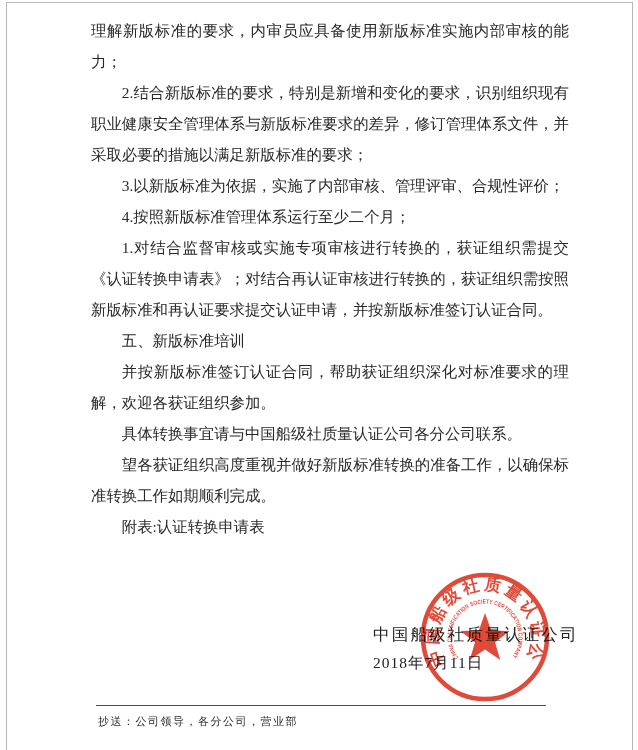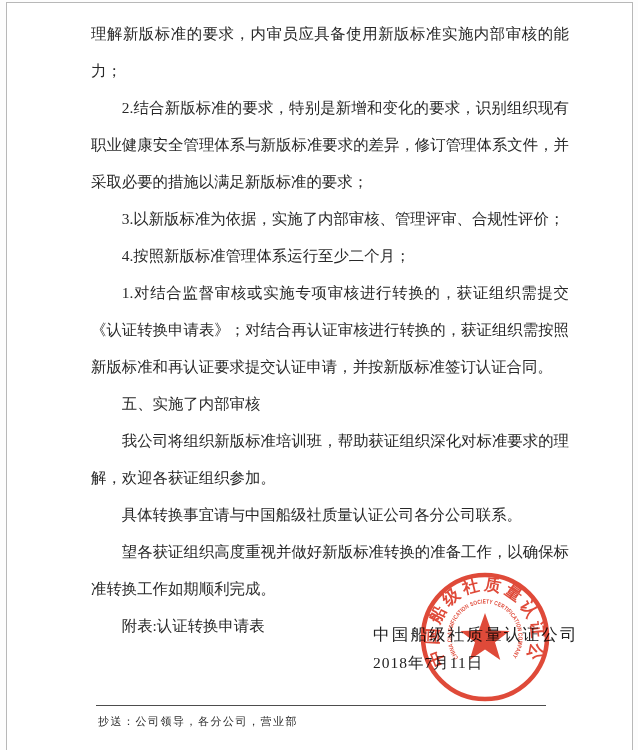--- a/index.html
+++ b/index.html
@@ -15,21 +15,21 @@
     width: 625px; height: 748px;
     background: #ffffff;
     border: 1px solid #b8b8b8;
     border-bottom: none;
   }
   .body-text {
     position: absolute;
     left: 84px; top: 12px;
     width: 478px;
     font-size: 15.4px;
-    line-height: 37px;
+    line-height: 31px;
     color: #282828;
     text-align: justify;
     word-break: break-all;
   }
   .body-text p { margin: 0; }
   .body-text p.indent { text-indent: 2em; }
   .signature-company {
     position: absolute;
     left: 366px; top: 621px;
     width: 202px;
@@ -76,22 +76,22 @@
 <body>
 
 <div class="page">
 
   <div class="body-text">
     <p>理解新版标准的要求，内审员应具备使用新版标准实施内部审核的能力；</p>
     <p class="indent">2.结合新版标准的要求，特别是新增和变化的要求，识别组织现有职业健康安全管理体系与新版标准要求的差异，修订管理体系文件，并采取必要的措施以满足新版标准的要求；</p>
     <p class="indent">3.以新版标准为依据，实施了内部审核、管理评审、合规性评价；</p>
     <p class="indent">4.按照新版标准管理体系运行至少二个月；</p>
     <p class="indent">1.对结合监督审核或实施专项审核进行转换的，获证组织需提交《认证转换申请表》；对结合再认证审核进行转换的，获证组织需按照新版标准和再认证要求提交认证申请，并按新版标准签订认证合同。</p>
-    <p class="indent">五、实施了内部审核</p>
-    <p class="indent">我公司将组织新版标准培训班，帮助获证组织深化对标准要求的理解，欢迎各获证组织参加。</p>
+    <p class="indent">五、新版标准培训</p>
+    <p class="indent">并按新版标准签订认证合同，帮助获证组织深化对标准要求的理解，欢迎各获证组织参加。</p>
     <p class="indent">具体转换事宜请与中国船级社质量认证公司各分公司联系。</p>
     <p class="indent">望各获证组织高度重视并做好新版标准转换的准备工作，以确保标准转换工作如期顺利完成。</p>
     <p class="indent">附表:认证转换申请表</p>
   </div>
 
   <div class="signature-company">中国船级社质量认证公司</div>
   <div class="signature-date">2018年7月11日</div>
 
   <svg class="seal" width="160" height="160" viewBox="398 558 160 160">
     <defs>

